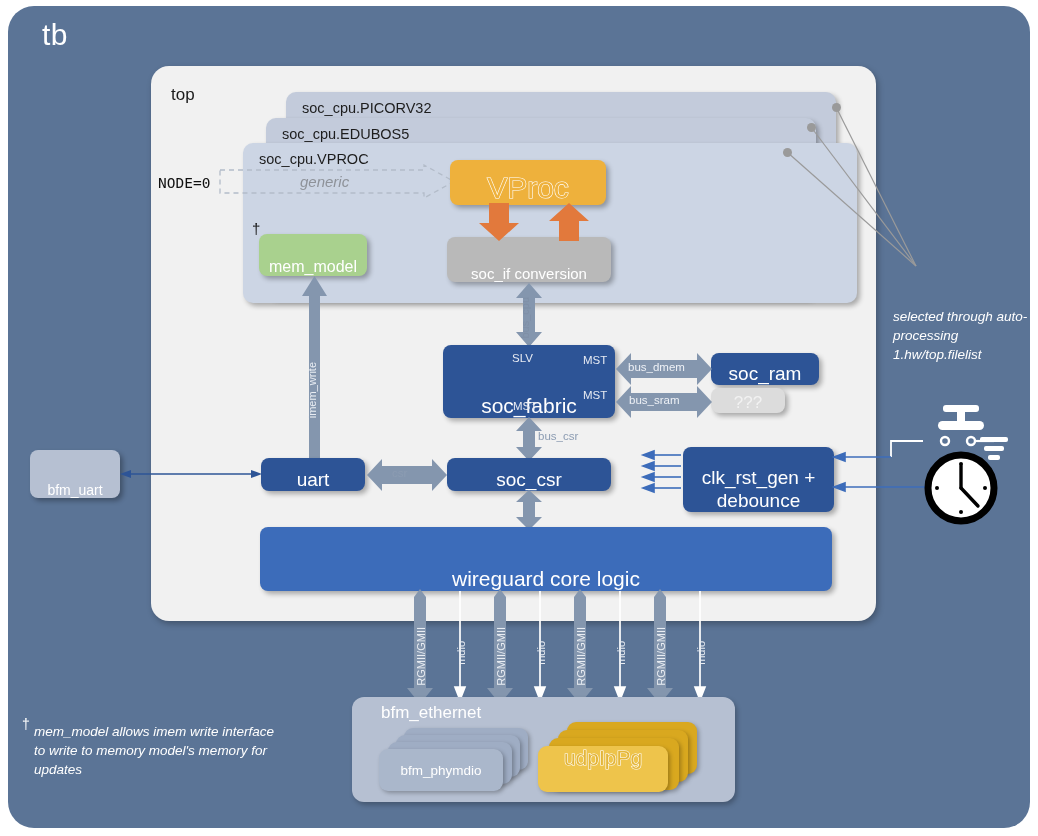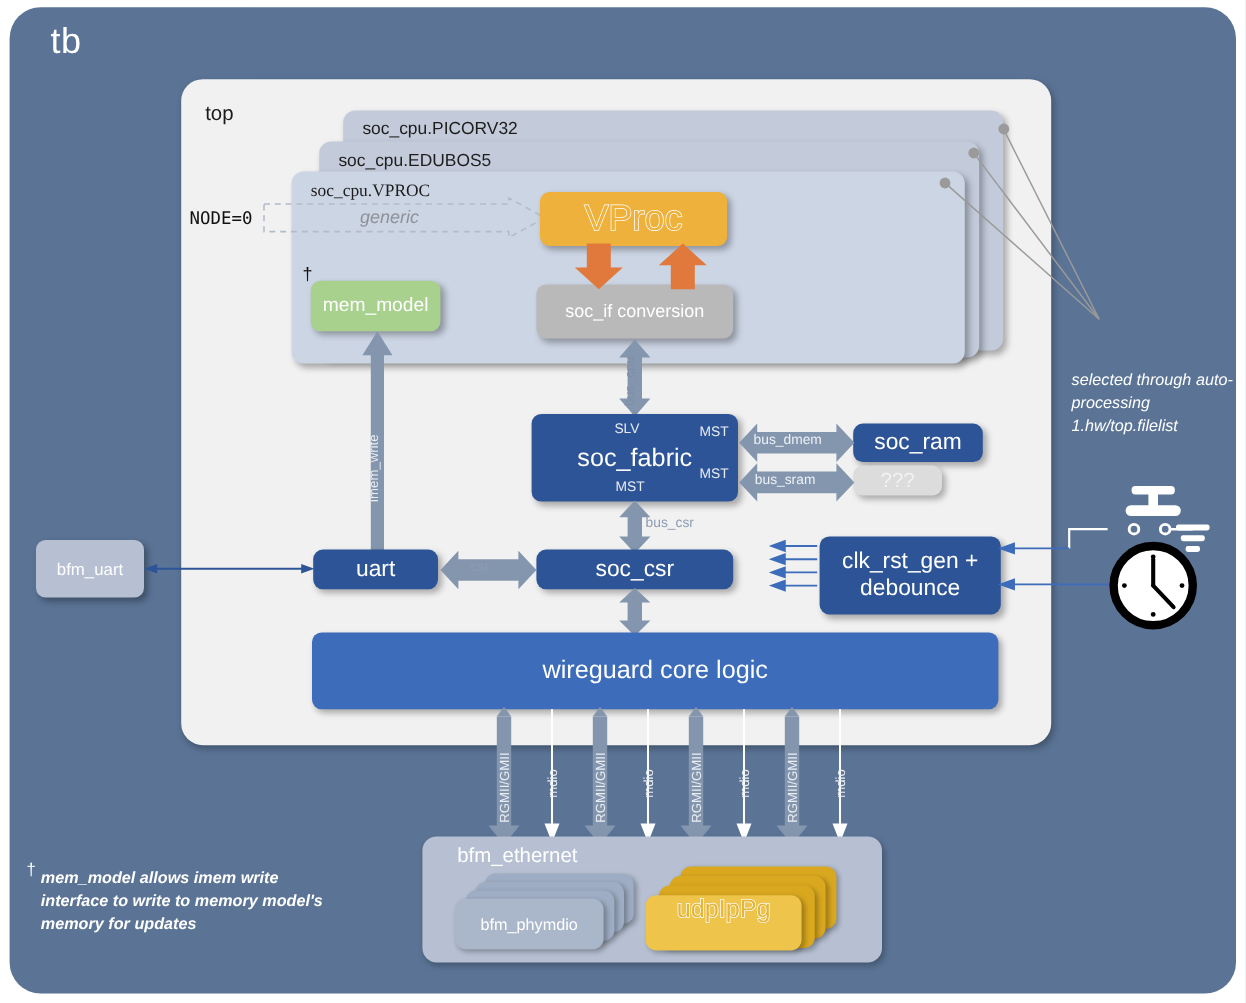--- a/index.html
+++ b/index.html
@@ -15,32 +15,32 @@
   .top-panel{position:absolute;left:151px;top:66px;width:725px;height:555px;
     background:#f1f1f1;border-radius:18px;box-shadow:2px 3px 6px rgba(0,0,0,.28);}
   .top-title{position:absolute;left:171px;top:85px;font-size:17px;color:#1a1a1a;}
 
   
   .cpu-panel{position:absolute;background:#c3cbdb;border-radius:10px;
     box-shadow:3px 3px 5px rgba(0,0,0,.30);}
   .cpu-panel .cap{position:absolute;left:16px;top:8px;font-size:14.5px;color:#1d1d1d;white-space:nowrap;}
   #cpu3{left:286px;top:92px;width:550px;height:200px;}
   #cpu2{left:266px;top:118px;width:550px;height:180px;}
-  #cpu1{left:243px;top:143px;width:561px;height:160px;background:#ccd5e4;font-family:Liberation Serif, serif;}
+  #cpu1{left:243px;top:143px;width:614px;height:160px;background:#ccd5e4;}
 
   .dot{position:absolute;width:9px;height:9px;border-radius:50%;background:#9a9a9a;}
 
   
   .generic-wrap{position:absolute;left:219px;top:164px;width:236px;height:35px;}
   .node-label{position:absolute;left:158px;top:175px;font-size:14.5px;color:#111;
     font-family:"DejaVu Sans Mono","Liberation Mono",monospace;}
   .generic-label{position:absolute;left:300px;top:173px;font-size:15px;color:#8e9299;font-style:italic;}
 
   
-  .blk{position:absolute;border-radius:8px;display:flex;align-items:center;justify-content:center;
+  .blk{position:absolute;border-radius:8px;display:flex;align-items:flex-end;justify-content:center;
     color:#fff;box-shadow:3px 3px 5px rgba(0,0,0,.30);text-align:center;}
   .navy{background:#2d5496;}
   .lightblue{background:#3c6cba;}
   .gray{background:#b9b9b9;}
   .lightgray{background:#dcdcdc;color:#f2f2f2;}
   .green{background:#a9d18e;}
   .orange{background:#eeb13c;}
 
   .outlined{color:#eeb13c;-webkit-text-stroke:1.2px #ffffff;paint-order:stroke fill;}
   .outlined-y{color:#e3b53a;-webkit-text-stroke:1.2px #ffffff;paint-order:stroke fill;}
@@ -78,21 +78,21 @@
   .stackcard{position:absolute;border-radius:9px;box-shadow:2px 2px 4px rgba(0,0,0,.28);}
   .phy{background:#9fadc4;}
   .phy-front{background:#aab7cb;display:flex;align-items:center;justify-content:center;
     color:#ffffff;font-size:13.5px;}
   .udp{background:#d9a81f;}
   .udp-front{background:#eec44b;display:flex;align-items:flex-start;justify-content:center;font-size:21px;}
 
   
   .note{position:absolute;color:#ffffff;font-style:italic;font-size:13.5px;line-height:1.42;}
   #note-right{left:893px;top:268px;width:135px;margin-top:39px;}
-  #note-foot{left:34px;top:722px;width:250px;font-weight:bold;}
+  #note-foot{left:34px;top:722px;width:250px;}
   .foot-dagger{position:absolute;left:22px;top:716px;color:#fff;font-size:14px;}
 
   
   .icon-layer{position:absolute;left:0;top:0;width:1038px;height:836px;pointer-events:none;}
 </style>
 </head>
 <body>
 
 <div id="stage">
 

